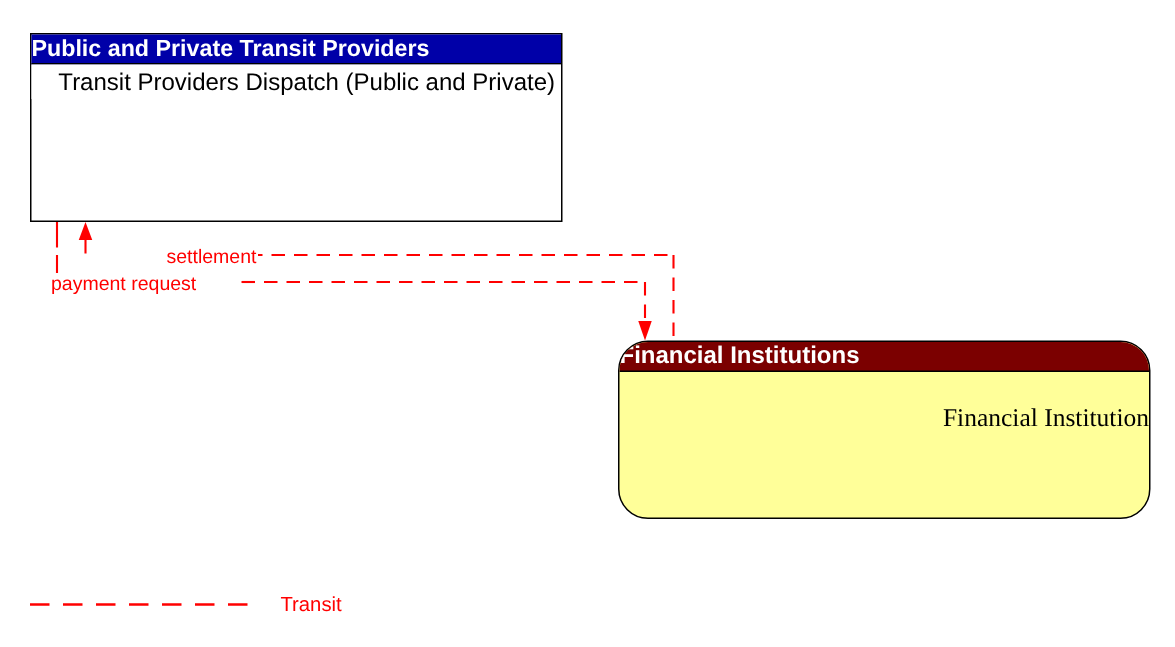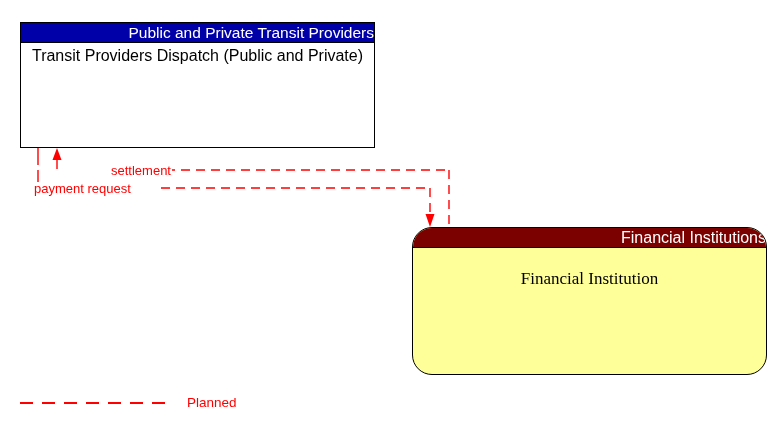--- a/index.html
+++ b/index.html
@@ -18,49 +18,49 @@
   .stage{
     position:relative;
     width:783px;height:431px;
     background:var(--page-bg);
     font-family:"Liberation Sans", sans-serif;
     overflow:hidden;
   }
   .node{position:absolute;box-sizing:border-box;}
   .node-header{
     box-sizing:border-box;
-    font-weight:normal;
-    text-align:right;
+    font-weight:bold;
+    text-align:left;
     white-space:nowrap;
     overflow:hidden;
   }
   .node-body{
     box-sizing:border-box;
-    text-align:center;
+    text-align:right;
     color:#000000;
   }
   
   .node-transit{
     left:20px;top:22px;width:355px;height:126px;
     border:1.5px solid var(--transit-border);
     background:var(--transit-body-bg);
   }
   .node-transit .node-header{
     height:20px;line-height:20px;font-size:15.5px;
     background:var(--transit-header-bg);
     color:var(--transit-header-text);
     border-bottom:1px solid var(--transit-border);
   }
   .node-transit .node-body{
     font-size:16px;line-height:21px;padding:2px 4px 0 4px;
     background:var(--transit-body-bg);
   }
   
   .node-financial{
-    left:412px;top:227px;width:355px;height:148px;
+    left:412px;top:227px;width:355px;height:119px;
     border:1.5px solid var(--financial-border);
     border-radius:20px;
     background:var(--financial-body-bg);
     overflow:hidden;
   }
   .node-financial .node-header{
     height:20px;line-height:20px;font-size:16px;
     background:var(--financial-header-bg);
     color:var(--financial-header-text);
     border-bottom:1.5px solid var(--financial-border);
@@ -116,15 +116,15 @@
     <path class="flow-line flow-dashed" d="M161,188 H430"></path>
     <path class="flow-line flow-dashed" d="M430,188 V214"></path>
     <polygon class="flow-arrow" points="430,227 425.5,214 434.5,214"></polygon>
 
     <path class="legend-line" d="M20,403 H167"></path>
   </svg>
 
   <span class="flow-label" style="left:62px;top:164px;margin-left:48px;">settlement</span>
   <span class="flow-label" style="left:33px;top:182px;">payment request</span>
 
-  <span class="legend-label">Planned</span>
+  <span class="legend-label">Transit</span>
 
 </div>
 
 </body></html>

